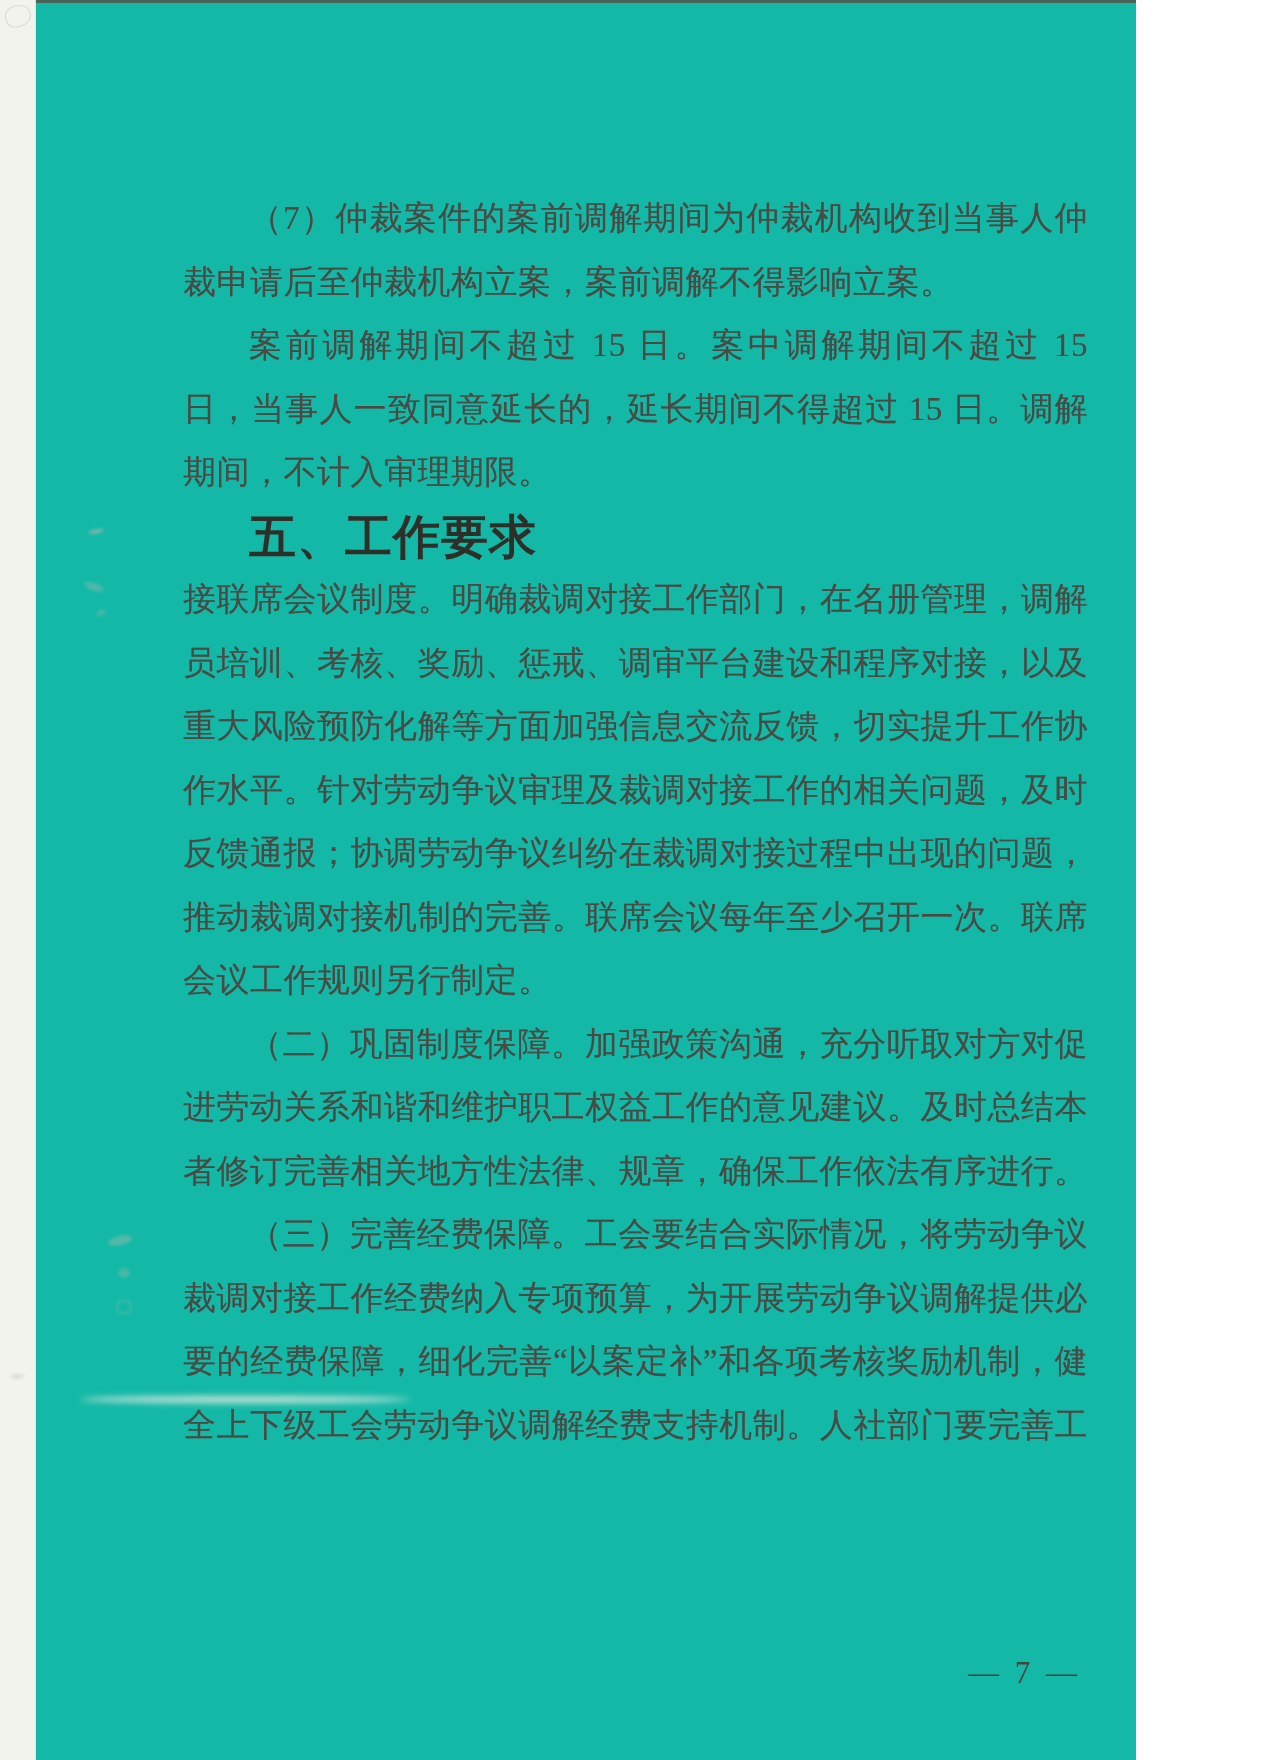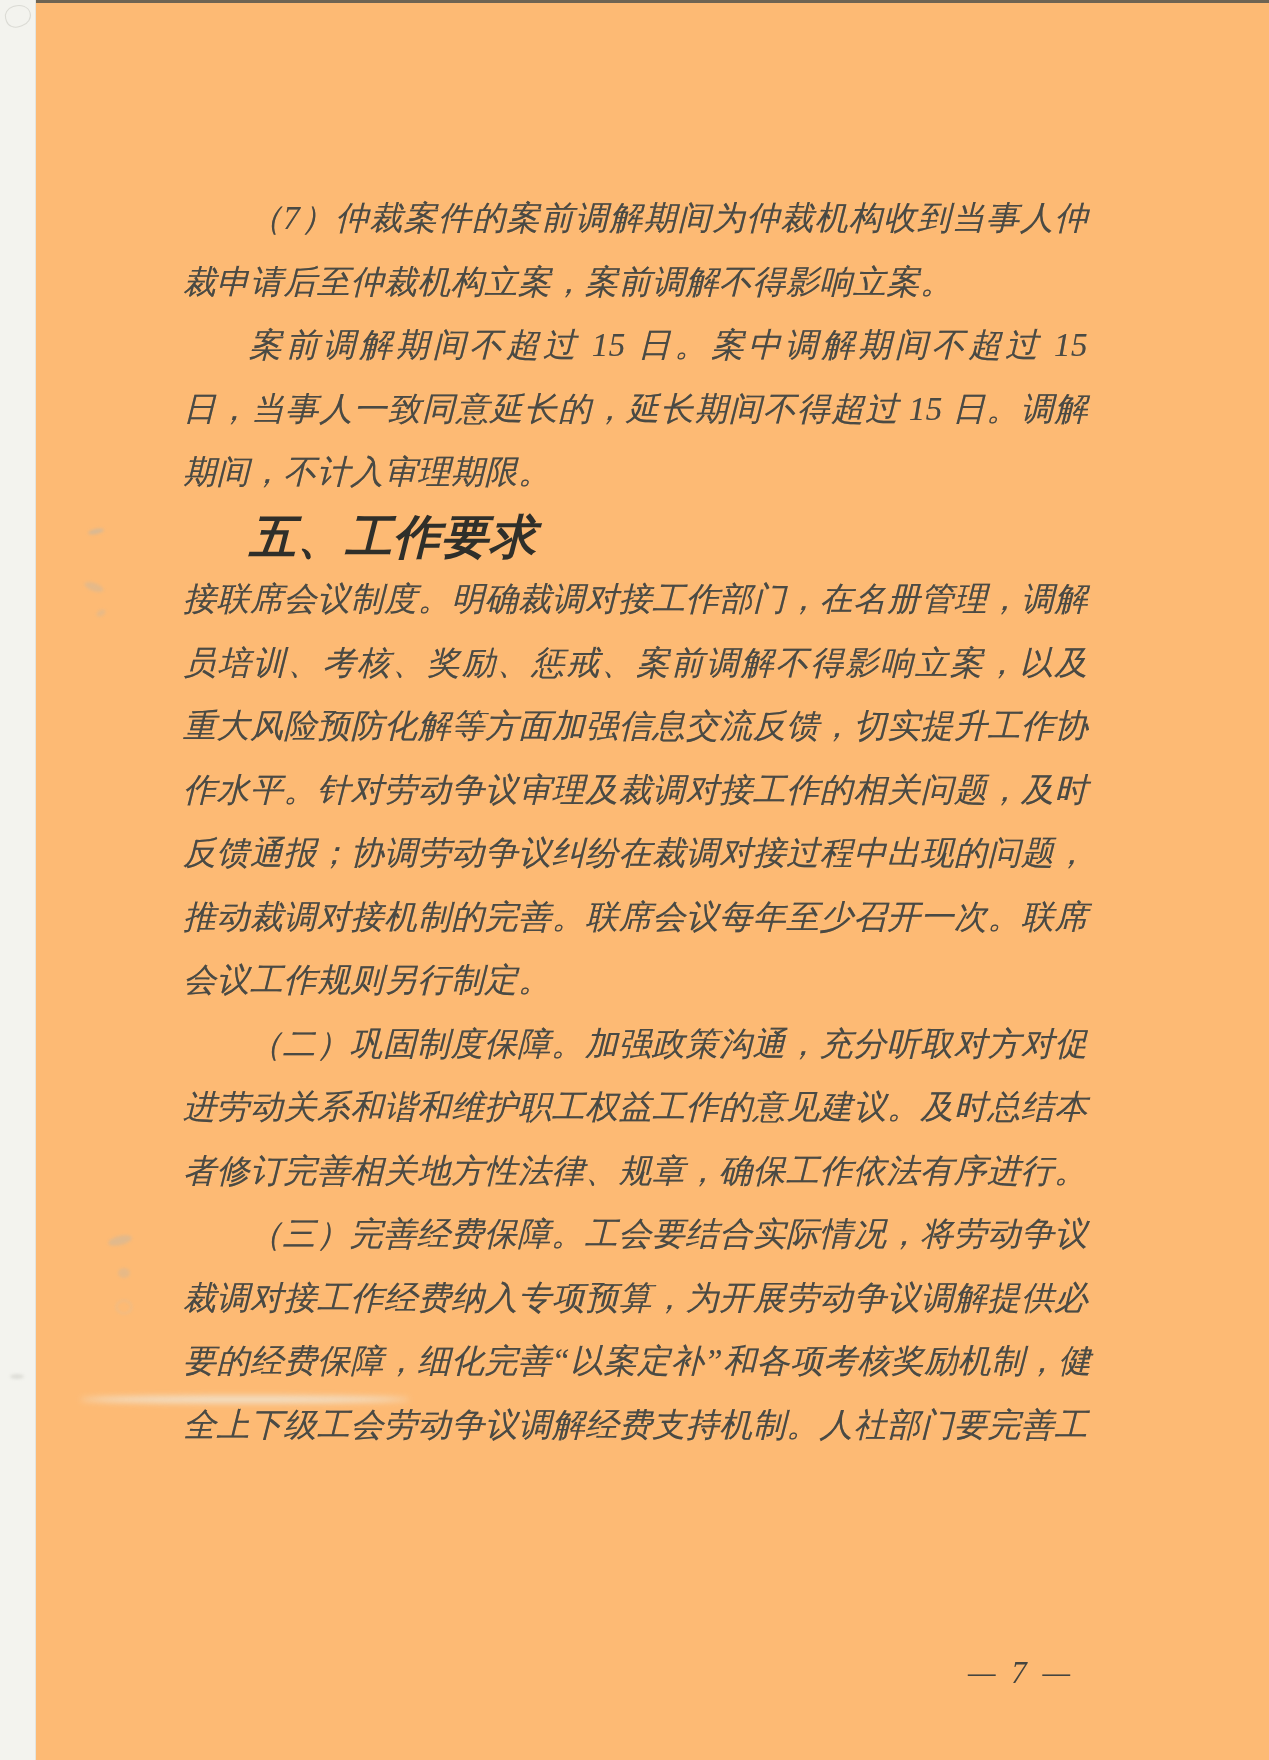--- a/index.html
+++ b/index.html
@@ -2,26 +2,25 @@
 <html><head>
 <meta charset="utf-8">
 <style>
   html, body {
     margin: 0;
     padding: 0;
     background: #ffffff;
   }
   .page {
     position: relative;
-    width: 1269px;
+    width: 1136px;
     height: 1760px;
-    background: #fdba74;
+    background: #14b8a6;
     overflow: hidden;
     font-family: "Liberation Serif", "DejaVu Serif", serif;
-    font-style: italic;
   }
   
   .scan-top-edge {
     position: absolute;
     left: 28px; top: 0;
     width: 1241px; height: 3px;
     background: #55554d;
     opacity: 0.85;
   }
   .scan-left-band {
@@ -121,21 +120,21 @@
       <div class="block paragraph">
         <div class="line j ind">案前调解期间不超过 15 日。案中调解期间不超过 15</div>
         <div class="line j">日，当事人一致同意延长的，延长期间不得超过 15 日。调解</div>
         <div class="line">期间，不计入审理期限。</div>
       </div>
       <div class="block heading">
         <div class="line ind">五、工作要求</div>
       </div>
       <div class="block paragraph">
         <div class="line j">接联席会议制度。明确裁调对接工作部门，在名册管理，调解</div>
-        <div class="line j">员培训、考核、奖励、惩戒、案前调解不得影响立案，以及</div>
+        <div class="line j">员培训、考核、奖励、惩戒、调审平台建设和程序对接，以及</div>
         <div class="line j">重大风险预防化解等方面加强信息交流反馈，切实提升工作协</div>
         <div class="line j">作水平。针对劳动争议审理及裁调对接工作的相关问题，及时</div>
         <div class="line j">反馈通报；协调劳动争议纠纷在裁调对接过程中出现的问题，</div>
         <div class="line j">推动裁调对接机制的完善。联席会议每年至少召开一次。联席</div>
         <div class="line">会议工作规则另行制定。</div>
       </div>
       <div class="block paragraph">
         <div class="line j ind">（二）巩固制度保障。加强政策沟通，充分听取对方对促</div>
         <div class="line j">进劳动关系和谐和维护职工权益工作的意见建议。及时总结本</div>
         <div class="line">者修订完善相关地方性法律、规章，确保工作依法有序进行。</div>

